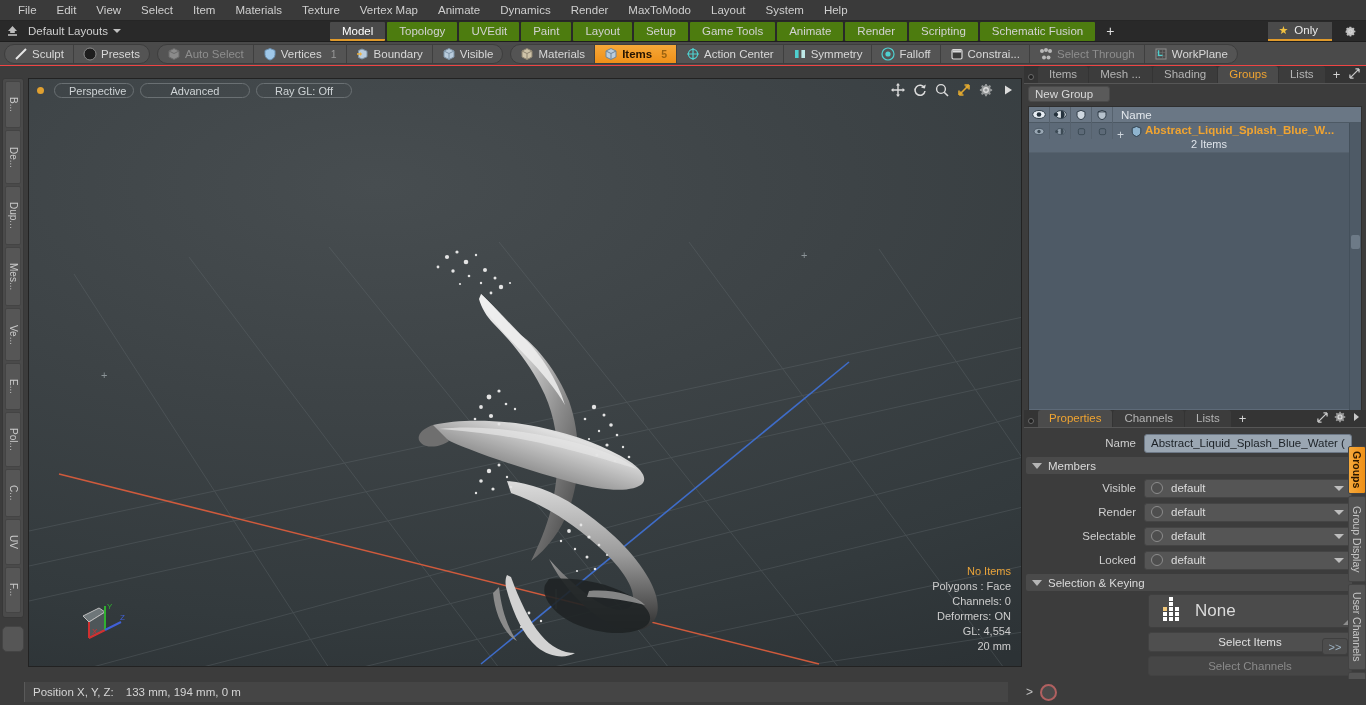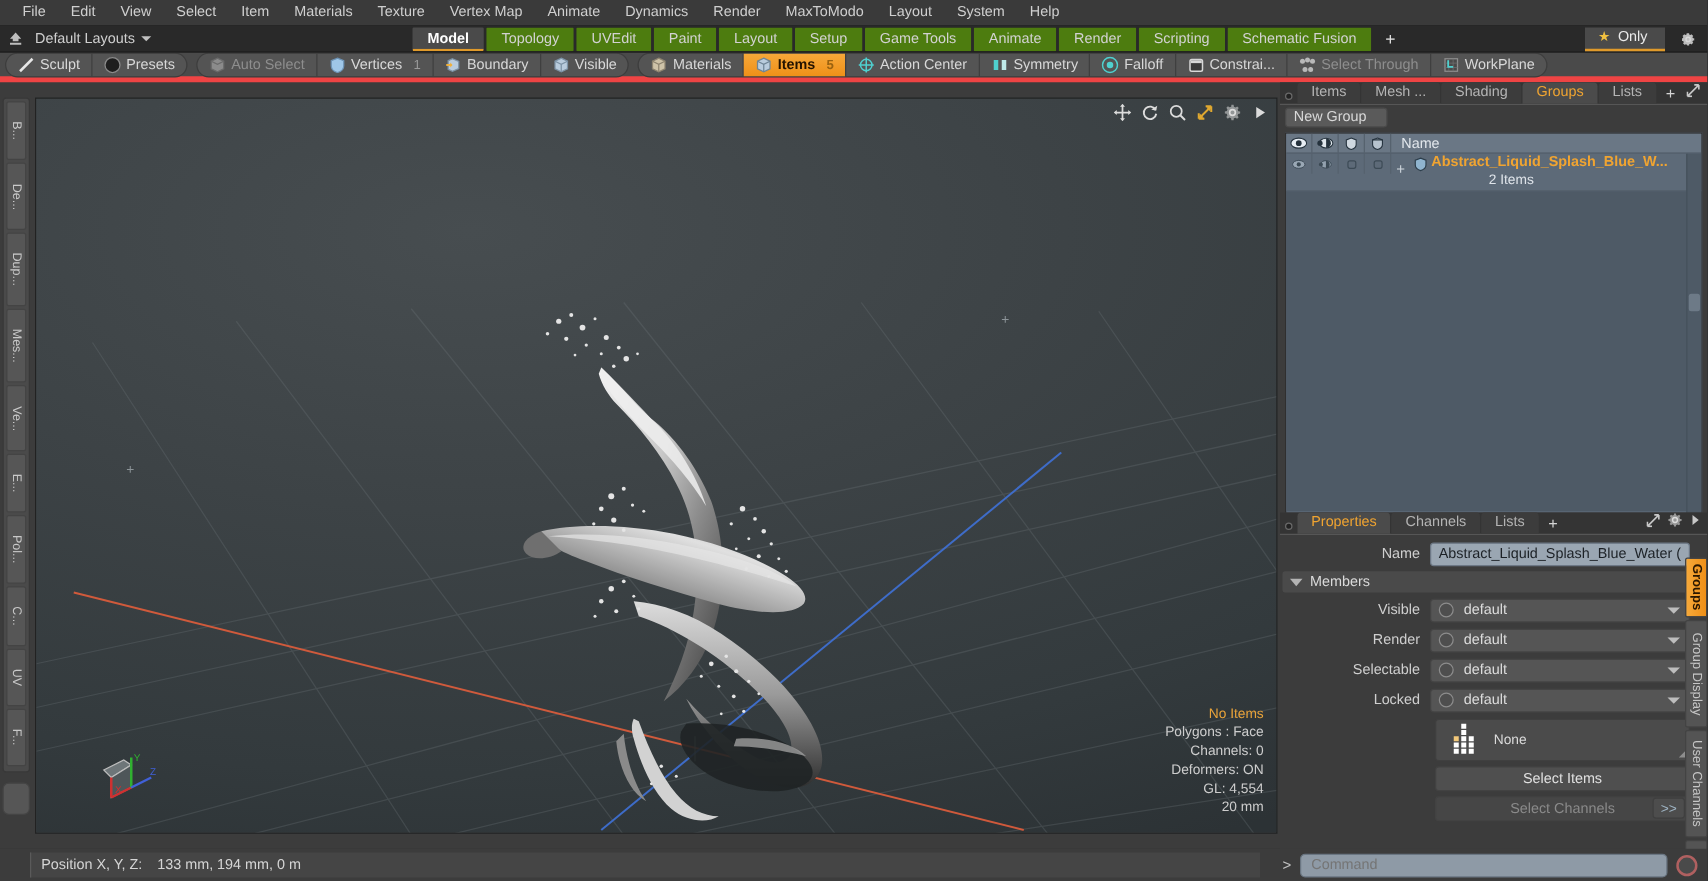--- a/index.html
+++ b/index.html
@@ -36,34 +36,34 @@
   .layout-name {
     padding: 0 6px 0 4px; color: #cfcfcf; font-size: 11.5px; display: flex; align-items: center; gap: 5px;
   }
   .caret-dn { width: 0; height: 0; border-left: 4px solid transparent; border-right: 4px solid transparent; border-top: 4px solid #c0c0c0; }
   .modetabs { display: flex; align-items: center; margin-left: auto; margin-right: 0; height: 21px; position: absolute; left: 330px; }
   .modetab {
     height: 19px; line-height: 19px; padding: 0 12px; background: #4d7c0f;
     color: #d2d2d2; font-size: 11.5px; margin-right: 2px; border-radius: 1px;
     border-bottom: 2px solid transparent; white-space: nowrap;
   }
-  .modetab.active { background: #4a4a4a; color: #ffffff; border-bottom: 2px solid #e09a2b; font-weight: bold; }
+  .modetab.active { background: #4a4a4a; color: #ffffff; border-bottom: 2px solid #e09a2b; }
   .modetab.plus { background: transparent; padding: 0 9px; font-size: 14px; color: #e0e0e0; }
   .onlybtn {
     position: absolute; right: 34px; top: 1px; height: 19px; line-height: 19px;
     padding: 0 14px 0 10px; background: #4a4a4a; color: #eaeaea; font-size: 11.5px;
     border-bottom: 2px solid #e09a2b; display: flex; align-items: center; gap: 6px;
   }
   .star { color: #f0c040; font-size: 11px; }
   .gearbtn { position: absolute; right: 6px; top: 2px; width: 20px; height: 17px; display: flex; align-items: center; justify-content: center; color: #d8d8d8; }
 
   
   .toolbar {
     height: 24px; background: #4a4a4a; display: flex; align-items: center;
-    padding: 0 4px; gap: 0; border-bottom: 5px solid #ef4444;
+    padding: 0 4px; gap: 0; border-bottom: 1px solid #ef4444;
   }
   .tgroup {
     display: flex; align-items: center; height: 20px; background: #545454;
     border-radius: 10px; border: 1px solid #3d3d3d; margin-right: 7px; overflow: hidden;
   }
   .tbtn {
     height: 20px; display: flex; align-items: center; gap: 4px; padding: 0 9px;
     color: #d8d8d8; font-size: 11.5px; white-space: nowrap; border-right: 1px solid #3f3f3f;
   }
   .tbtn:last-child { border-right: none; }
@@ -172,21 +172,21 @@
   }
   .tri { width: 0; height: 0; border-left: 5px solid transparent; border-right: 5px solid transparent; border-top: 6px solid #b4b4b4; }
   .dd {
     flex: 1; height: 19px; background: #555555; border: 1px solid #444; border-radius: 3px;
     display: flex; align-items: center; padding: 0 6px; color: #dddddd; font-size: 11.5px; position: relative;
   }
   .dd .circ { width: 12px; height: 12px; border-radius: 50%; border: 1px solid #8c8c8c; margin-right: 8px; background: #4e4e4e; }
   .dd .arw { position: absolute; right: 7px; width: 0; height: 0; border-left: 5px solid transparent; border-right: 5px solid transparent; border-top: 5px solid #bdbdbd; }
   .keybox {
     margin: 3px 14px 0 124px; height: 34px; background: #4b4b4b; border: 1px solid #3f3f3f; border-radius: 3px;
-    display: flex; align-items: center; padding: 0 10px; color: #dadada; font-size: 11px; gap: 12px; position: relative;
+    display: flex; align-items: center; padding: 0 10px; color: #dadada; font-size: 17px; gap: 12px; position: relative;
   }
   .keybox:after { content:''; position:absolute; right:2px; bottom:2px; width:0;height:0;border-left:6px solid transparent;border-bottom:6px solid #8d8d8d;}
   .actbtn {
     margin: 4px 14px 0 124px; height: 20px; background: #4f4f4f; border: 1px solid #424242; border-radius: 3px;
     display: flex; align-items: center; justify-content: center; color: #e0e0e0; font-size: 11.5px;
   }
   .actbtn.dim { color: #8a8a8a; background: #464646; }
   .gotobtn {
     position: absolute; right: 18px; bottom: 8px; width: 26px; height: 17px; background: #4d4d4d;
     border: 1px solid #3f3f3f; border-radius: 3px; color: #9fb4c4; font-size: 11px;
@@ -574,20 +574,26 @@
             <circle cx="578" cy="476" r="1.1"></circle>
           <circle cx="566" cy="490" r="1.3"></circle>
             <circle cx="548" cy="492" r="1.1"></circle>
 
           <circle cx="500" cy="534" r="1.4"></circle>
             <circle cx="512" cy="542" r="1.2"></circle>
           <circle cx="492" cy="548" r="1.1"></circle>
         </g>
       </svg>
 
+      <div class="vp-header">
+        <span class="vp-dot"></span>
+        <span class="vp-pill" style="width:80px">Perspective</span>
+        <span class="vp-pill" style="width:110px">Advanced</span>
+        <span class="vp-pill" style="width:96px">Ray GL: Off</span>
+      </div>
 
       <div class="vp-tools">
         <span class="vi">
           <svg width="14" height="14" viewBox="0 0 14 14">
               <path fill="#dcdcdc" d="M7 0l2 2.4H7.7v3.9h3.9V5l2.4 2-2.4 2V7.7H7.7v3.9H9L7 14l-2-2.4h1.3V7.7H2.4V9L0 7l2.4-2v1.3h3.9V2.4H5z"></path>
             </svg>
         </span>
         <span class="vi">
           <svg width="14" height="14" viewBox="0 0 14 14">
               <path d="M11.5 5A5 5 0 1 0 12 8" fill="none" stroke="#dcdcdc" stroke-width="1.5"></path>
@@ -806,20 +812,24 @@
         </div>
         <div class="prow">
           <span class="plabel">Locked</span>
           <span class="dd">
             <span class="circ"></span>
             <span>default</span>
             <span class="arw"></span>
           </span>
         </div>
 
+        <div class="section">
+          <span class="tri"></span>
+          <span>Selection &amp; Keying</span>
+        </div>
 
         <div class="keybox">
           <span>
             <svg width="24" height="26" viewBox="0 0 24 26">
               <rect x="10" y="1" width="4" height="4" fill="#ffffff"></rect>
               <rect x="10" y="6" width="4" height="4" fill="#ffffff"></rect>
               <rect x="4" y="11" width="4" height="4" fill="#f2c87a"></rect>
               <rect x="10" y="11" width="4" height="4" fill="#ffffff"></rect>
               <rect x="16" y="11" width="4" height="4" fill="#ffffff"></rect>
               <rect x="4" y="16" width="4" height="4" fill="#ffffff"></rect>
@@ -847,18 +857,17 @@
     </div>
   </div>
 
   <div class="statusbar">
     <div class="posfield">
       <span>Position X, Y, Z:</span>
       <span>133 mm, 194 mm, 0 m</span>
     </div>
     <div class="cmd-wrap">
       <span class="cmd-arrow">&gt;</span>
-      <input class="cmd-input" placeholder="Command" style="">
       <span class="rec-dot"></span>
     </div>
   </div>
 
 </div>
 
 </body></html>

